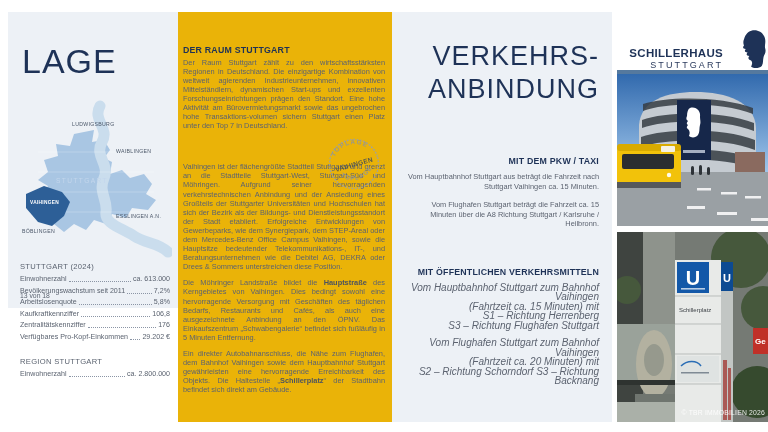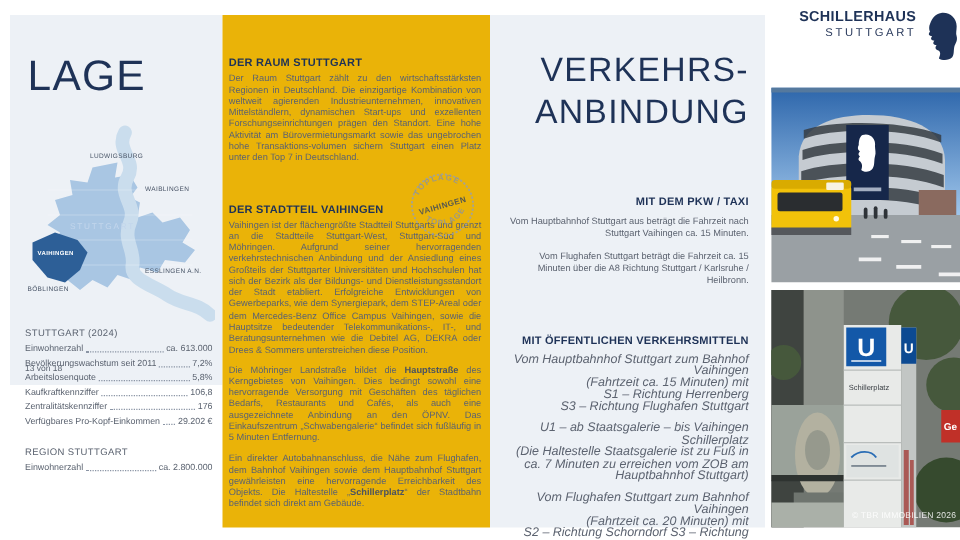--- a/index.html
+++ b/index.html
@@ -32,21 +32,21 @@
   .stamp { position:absolute; left:147px; top:123px; transform:rotate(-16deg); opacity:.85; }
 
   
   .v-title { font-size:27px; line-height:33px; letter-spacing:1px; color:#1e3257; font-weight:400; margin-bottom:50px; }
   .r-sec-title { font-size:8.8px; color:#1e3257; font-weight:bold; letter-spacing:.2px; margin-bottom:6px; }
   .r-p { font-size:7.4px; line-height:9.5px; color:#5c6370; margin-bottom:9px; }
   .oepnv-gap { margin-top:38px; }
   .r-block { font-size:10px; line-height:9.5px; color:#5c6370; margin-bottom:8px;font-style:italic; }
 
   
-  .logo-box { position:absolute; left:617px; top:8px; width:151px; height:62px; display:flex; align-items:flex-start; justify-content:flex-end; gap:3px; background:#fff; }
+  .logo-box { position:absolute; left:617px; top:8px; width:151px; height:62px; display:flex; align-items:flex-end; justify-content:flex-end; gap:13px; background:#fff; }
   .logo-text { text-align:right; color:#1e3257; }
   .logo-name { font-size:11.5px; font-weight:bold; letter-spacing:.3px; }
   .logo-city { font-size:9px; letter-spacing:2.1px; margin-top:1px; color:#2a3a5c; }
   .photo-top { position:absolute; left:617px; top:70px; width:151px; height:156px; }
   .photo-bottom-wrap { position:absolute; left:617px; top:232px; width:151px; height:190px; }
   .copyright { position:absolute; right:3px; bottom:6px; font-size:6.8px; color:rgba(255,255,255,.88); letter-spacing:.2px; }
 </style>
 </head>
 <body>
 
@@ -113,21 +113,20 @@
       </div>
   </div>
 
   <div class="page-num">13 von 18</div>
 </div>
 
 <div class="col-mid">
   <div class="sec-title">DER RAUM STUTTGART</div>
   <p class="body-p mb-p1">Der Raum Stuttgart zählt zu den wirtschaftsstärksten Regionen in Deutschland. Die einzigartige Kombination von weltweit agierenden Industrieunternehmen, innovativen Mittelständlern, dynamischen Start-ups und exzellenten Forschungseinrichtungen prägen den Standort. Eine hohe Aktivität am Bürovermietungsmarkt sowie das ungebrochen hohe Transaktions-volumen sichern Stuttgart einen Platz unter den Top 7 in Deutschland.</p>
 
-  <div class="sec-title">DER STADTTEIL VAIHINGEN</div>
   <p class="body-p mb-p2"><span>Vaihingen ist der flächengrößte Stadtteil Stuttgarts und grenzt an die Stadtteile Stuttgart-West, Stuttgart-Süd und Möhringen. Aufgrund seiner hervorragenden verkehrstechnischen Anbindung und der Ansiedlung eines Großteils der Stuttgarter Universitäten und Hochschulen hat sich der Bezirk als der Bildungs- und Dienstleistungsstandort der Stadt etabliert. Erfolgreiche Entwicklungen von Gewerbeparks, wie dem Synergiepark, dem STEP-Areal oder dem Mercedes-Benz Office Campus Vaihingen, sowie die Hauptsitze bedeutender Telekommunikations-, IT-, und Beratungsunternehmen wie die Debitel AG, DEKRA oder Drees &amp; Sommers unterstreichen diese Position.</span></p>
   <p class="body-p mb-p3"><span>Die Möhringer Landstraße bildet die </span><strong>Hauptstraße</strong><span> des Kerngebietes von Vaihingen. Dies bedingt sowohl eine hervorragende Versorgung mit Geschäften des täglichen Bedarfs, Restaurants und Cafés, als auch eine ausgezeichnete Anbindung an den ÖPNV. Das Einkaufszentrum „Schwabengalerie“ befindet sich fußläufig in 5 Minuten Entfernung.</span></p>
   <p class="body-p"><span>Ein direkter Autobahnanschluss, die Nähe zum Flughafen, dem Bahnhof Vaihingen sowie dem Hauptbahnhof Stuttgart gewährleisten eine hervorragende Erreichbarkeit des Objekts. Die Haltestelle „</span><strong>Schillerplatz</strong><span>“ der Stadtbahn befindet sich direkt am Gebäude.</span></p>
 
   <svg class="stamp" width="58" height="58" viewBox="0 0 64 64">
     <circle cx="32" cy="32" r="27" fill="none" stroke="#9aa1ab" stroke-width="1.6" stroke-dasharray="2,1.6"></circle>
     <defs>
       <path id="arcTop" d="M 8,34 A 24,24 0 0 1 56,34" fill="none"></path>
       <path id="arcBot" d="M 11,36 A 23,23 0 0 0 53,36" fill="none"></path>
     </defs>
@@ -150,24 +149,20 @@
   <div class="r-sec-title">MIT DEM PKW / TAXI</div>
   <p class="r-p">Vom Hauptbahnhof Stuttgart aus beträgt die Fahrzeit nach Stuttgart Vaihingen ca. 15 Minuten.</p>
   <p class="r-p">Vom Flughafen Stuttgart beträgt die Fahrzeit ca. 15 Minuten über die A8 Richtung Stuttgart / Karlsruhe / Heilbronn.</p>
 
   <div class="r-sec-title oepnv-gap">MIT ÖFFENTLICHEN VERKEHRSMITTELN</div>
   <div class="r-block">
     <div>Vom Hauptbahnhof Stuttgart zum Bahnhof Vaihingen</div>
     <div>(Fahrtzeit ca. 15 Minuten) mit</div>
     <div>S1 – Richtung Herrenberg</div>
     <div>S3 – Richtung Flughafen Stuttgart</div>
-  </div>
-  <div class="r-block">
-    <div>U1 – ab Staatsgalerie – bis Vaihingen Schillerplatz</div>
-    <div>(Die Haltestelle Staatsgalerie ist zu Fuß in ca. 7 Minuten zu erreichen vom ZOB am Hauptbahnhof Stuttgart)</div>
   </div>
   <div class="r-block">
     <div>Vom Flughafen Stuttgart zum Bahnhof Vaihingen</div>
     <div>(Fahrtzeit ca. 20 Minuten) mit</div>
     <div>S2 – Richtung Schorndorf S3 – Richtung Backnang</div>
   </div>
 </div>
 
 <div class="logo-box">
   <div class="logo-text">

